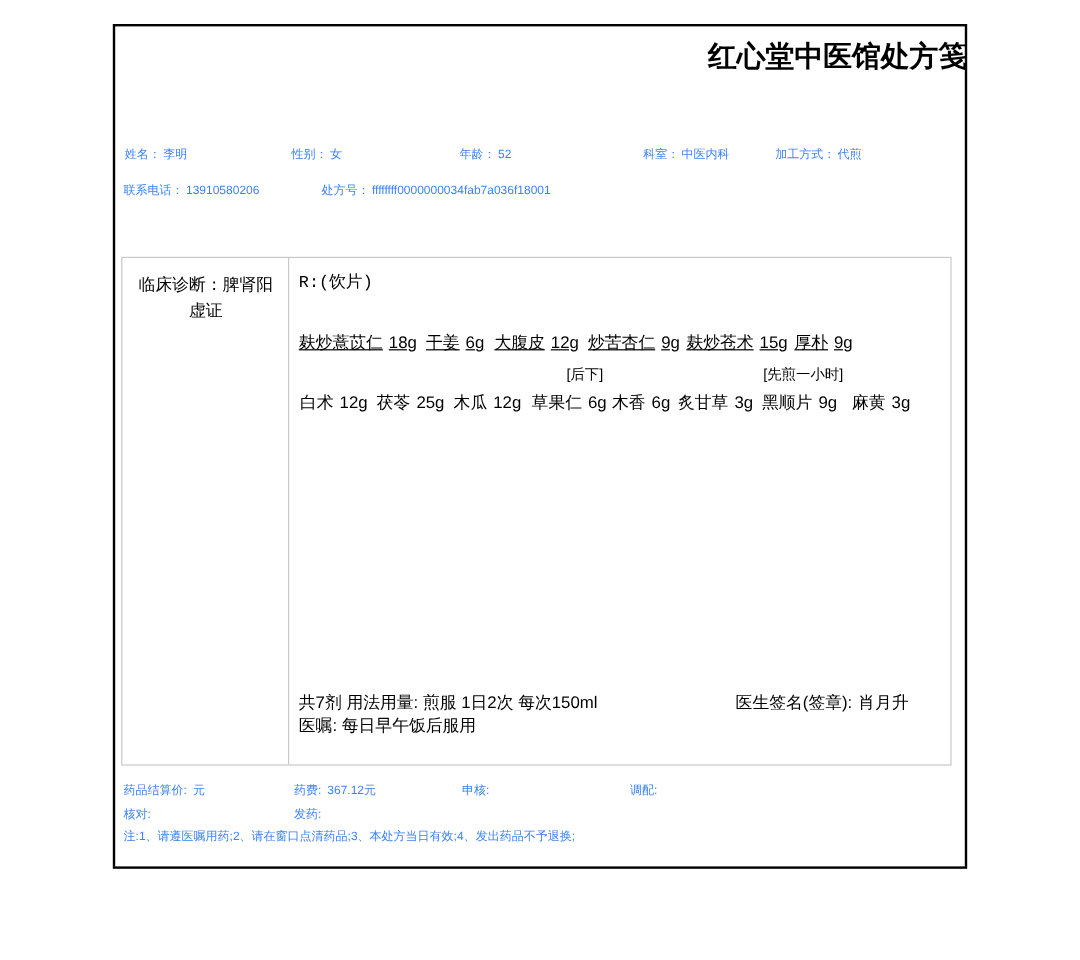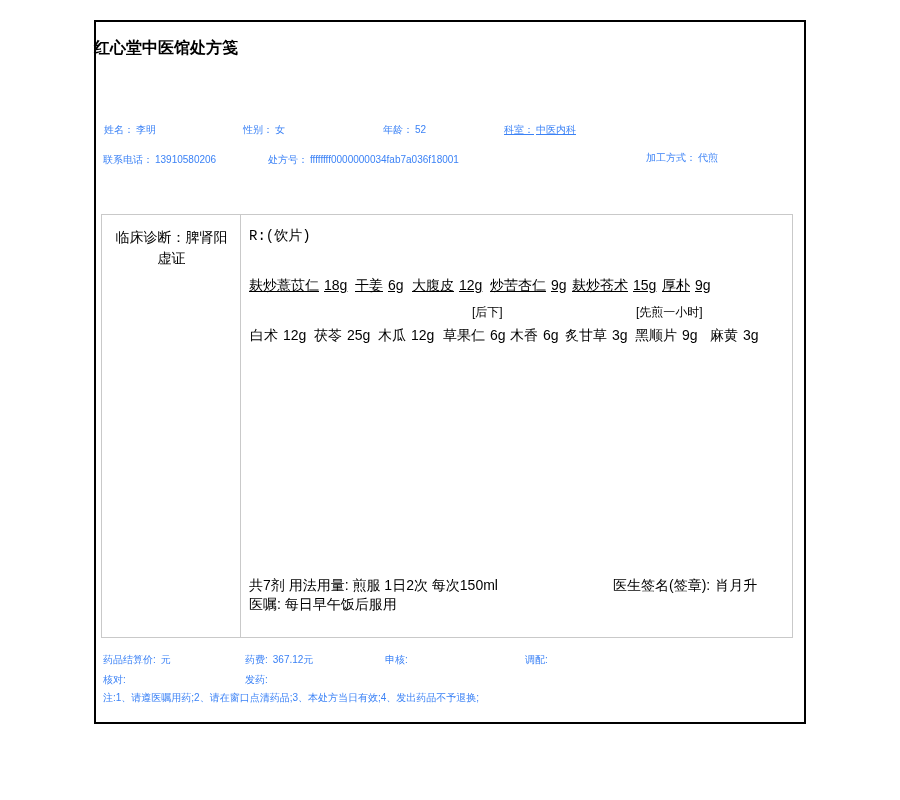--- a/index.html
+++ b/index.html
@@ -1,23 +1,23 @@
 <!DOCTYPE html>
 <html><head>
 <meta charset="utf-8">
 <style>
   html,body{margin:0;padding:0;background:#ffffff;}
   body{font-family:"Liberation Sans","DejaVu Sans",sans-serif;color:#000;}
   .sheet{position:relative;width:900px;height:800px;background:#fff;overflow:hidden;}
   .abs{position:absolute;font-size:10px;line-height:17px;white-space:nowrap;color:#3b82f6;text-align:right;}
   .page-border{position:absolute;left:94px;top:20px;width:712px;height:704px;border:2px solid #000;box-sizing:border-box;background:#fff;}
-  .title{position:absolute;left:94px;top:36px;width:712px;text-align:left;font-size:16px;line-height:24px;font-weight:bold;}
+  .title{position:absolute;left:94px;top:36px;width:712px;text-align:right;font-size:24px;line-height:24px;font-weight:bold;}
   
   .r1{top:121px;} .r2{top:151px;}
-  .c-name{left:104px;} .c-gender{left:243px;} .c-age{left:383px;} .c-dept{left:504px;text-decoration:underline;} .c-proc{left:646px;margin-top:28px;}
+  .c-name{left:104px;} .c-gender{left:243px;} .c-age{left:383px;} .c-dept{left:536px;} .c-proc{left:646px;}
   .c-phone{left:103px;} .c-rxno{left:268px;} .c-time{left:568px;}
   .val{margin-left:2px;}
   .gap-val{margin-left:5px;}
   
   .rx-table{position:absolute;left:101px;top:214px;width:692px;height:424px;border:1px solid #c9c9c9;box-sizing:border-box;background:#fff;}
   .diag-cell{position:absolute;left:0;top:0;bottom:0;width:139px;border-right:1px solid #c9c9c9;box-sizing:border-box;padding:12px 6px 0 7px;text-align:center;}
   .diag-text{font-size:14px;line-height:21px;white-space:normal;word-break:break-all;}
   .tabs{position:absolute;white-space:nowrap;font-size:14px;line-height:17px;}
   .rx-header{left:147px;top:13px;font-family:Liberation Mono, monospace;}
   .herb .dose{margin-left:5px;}

